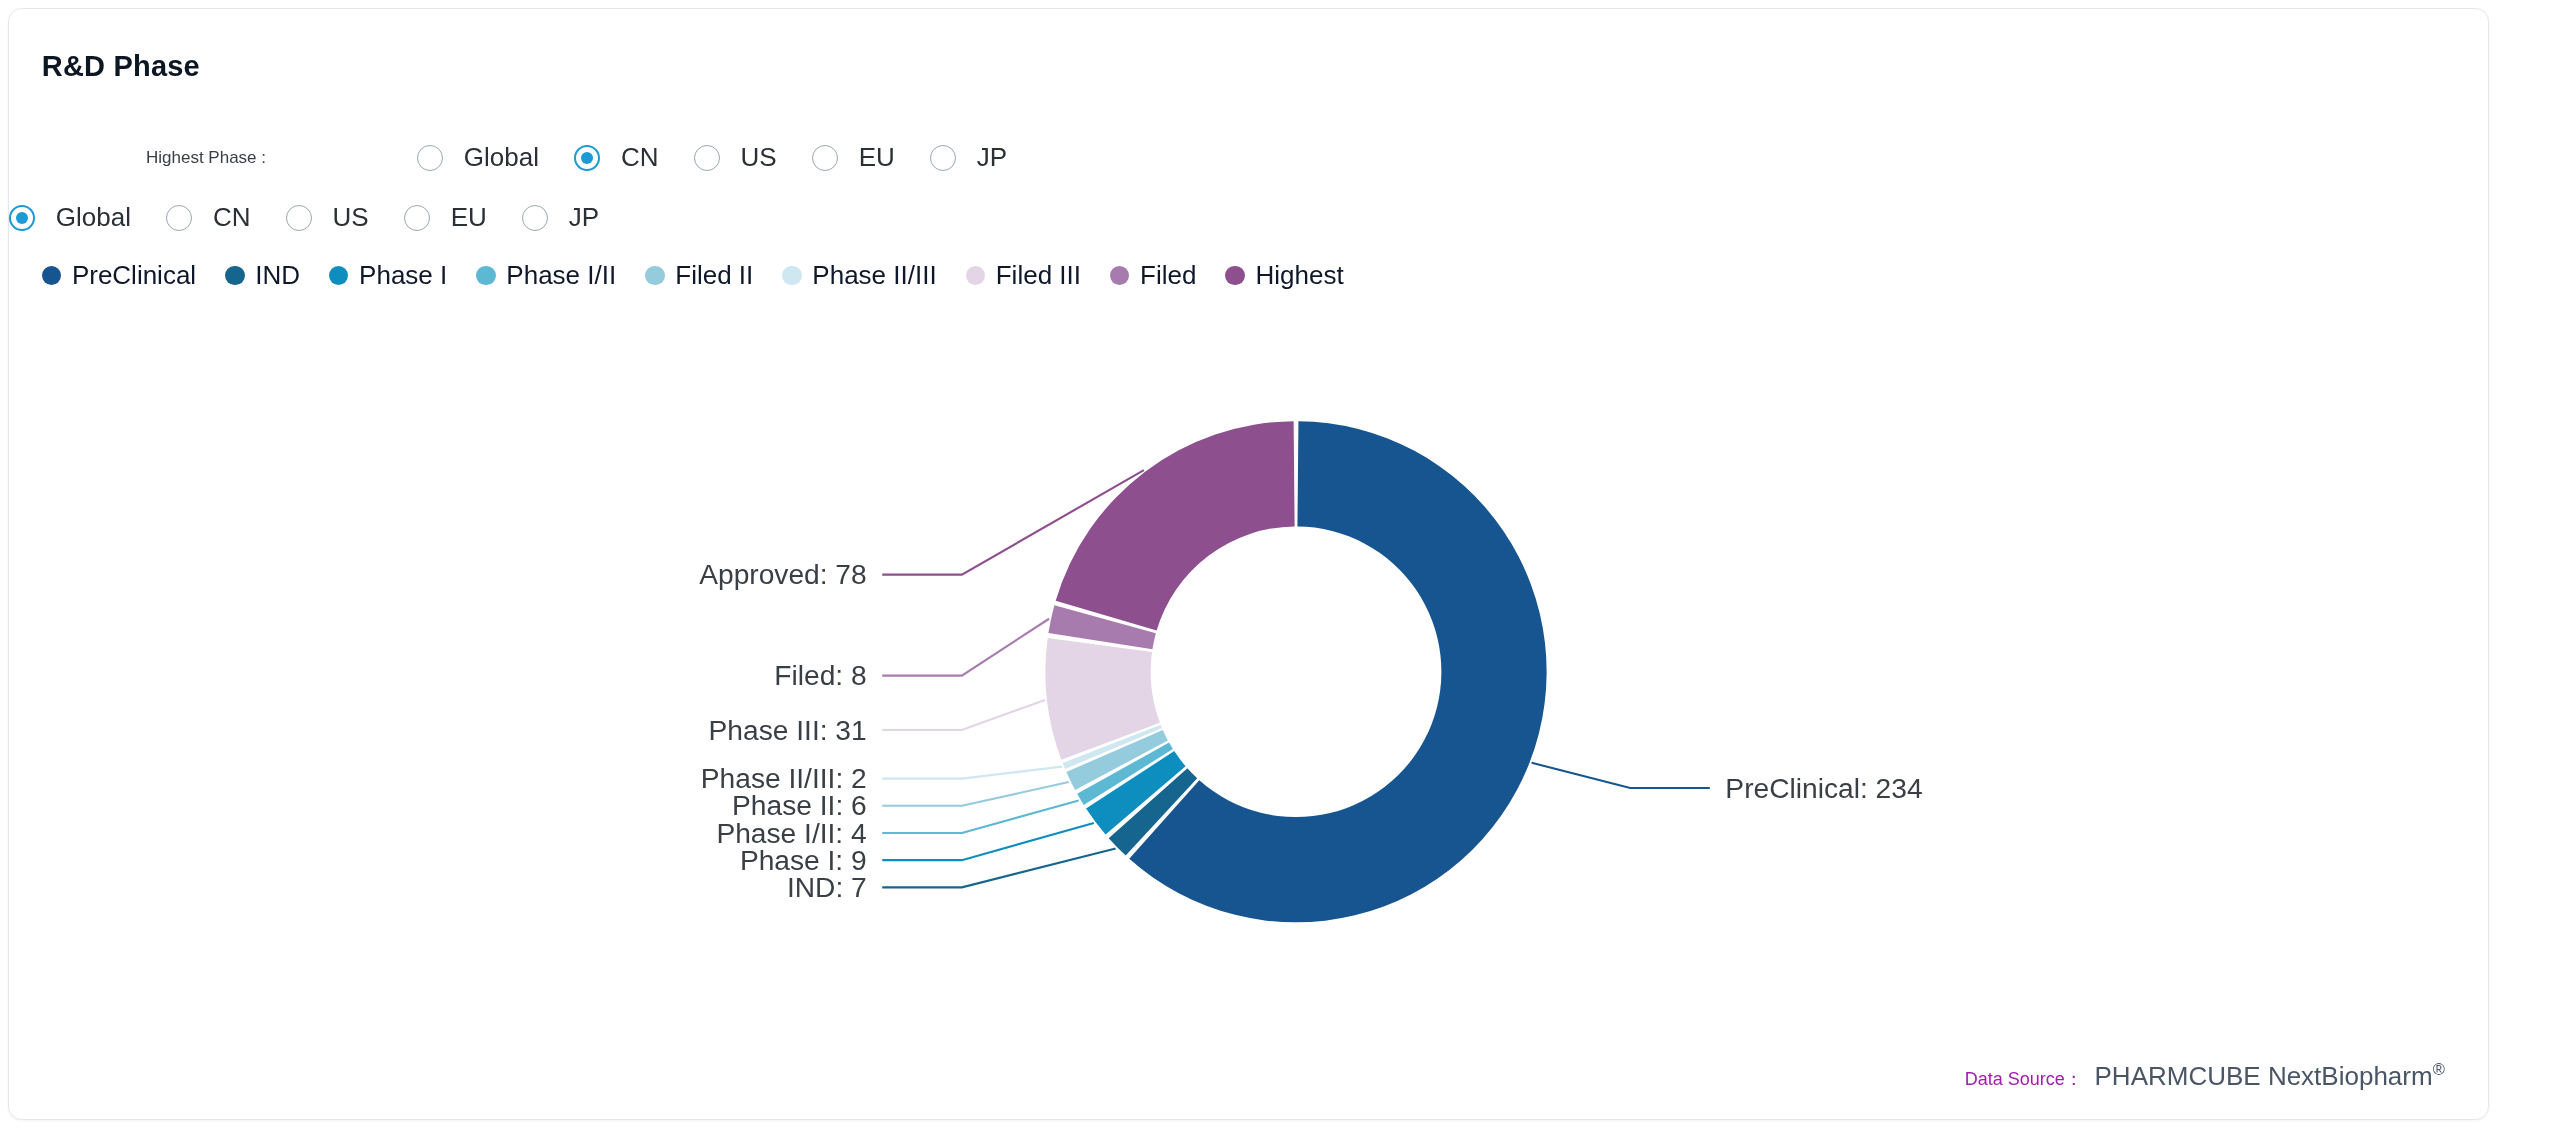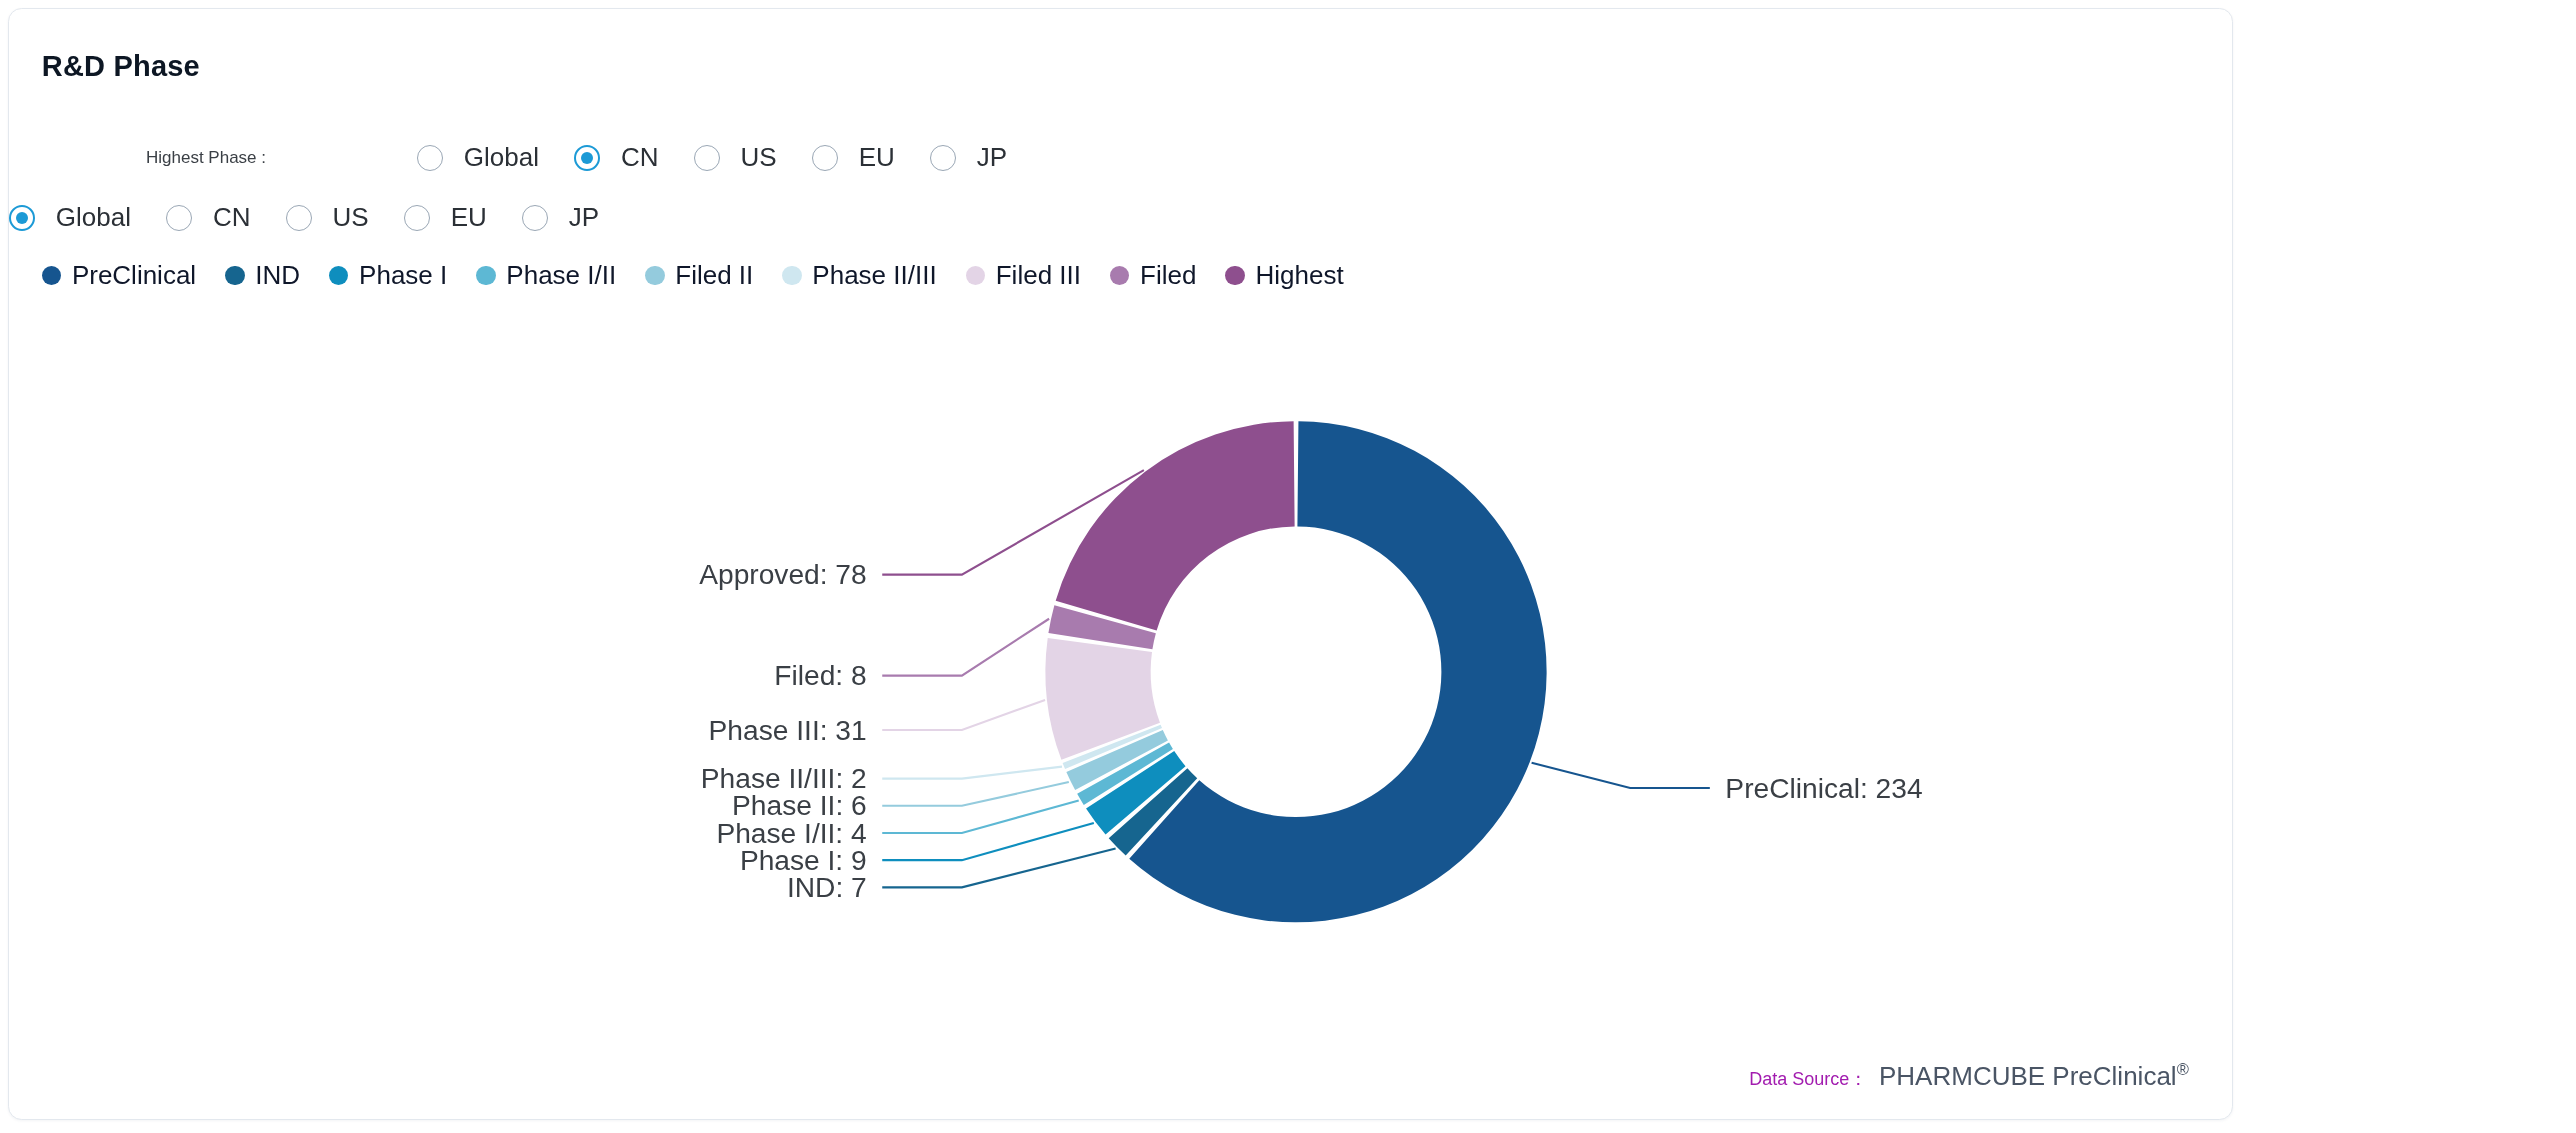--- a/index.html
+++ b/index.html
@@ -11,21 +11,21 @@
     width: 2576px;
     height: 1134px;
     font-family: "Liberation Sans", sans-serif;
     overflow: hidden;
   }
 
   .card {
     position: absolute;
     left: 7.8px;
     top: 7.8px;
-    width: 2225px;
+    width: 2481px;
     height: 1112px;
     background: #ffffff;
     border: 1px solid #e3e8ee;
     border-radius: 13.6px;
     box-sizing: border-box;
     box-shadow: 0 1px 2.9px rgba(16,40,70,0.05);
   }
 
   .card-title {
     position: absolute;
@@ -301,17 +301,17 @@
           <text class="slice-label" x="883" y="482" text-anchor="end">Phase II/III: 2</text>
           <text class="slice-label" x="883" y="432" text-anchor="end">Phase III: 31</text>
           <text class="slice-label" x="883" y="376" text-anchor="end">Filed: 8</text>
           <text class="slice-label" x="883" y="272" text-anchor="end">Approved: 78</text>
         </g>
     </svg>
   </div>
 
   <div class="footer">
     <span class="footer-key">Data Source：</span>
-    <span class="footer-val"><span>PHARMCUBE PreClinical</span><span class="footer-reg">®</span></span>
+    <span class="footer-val"><span>PHARMCUBE NextBiopharm</span><span class="footer-reg">®</span></span>
   </div>
 
 </div>
 
 
 </body></html>

